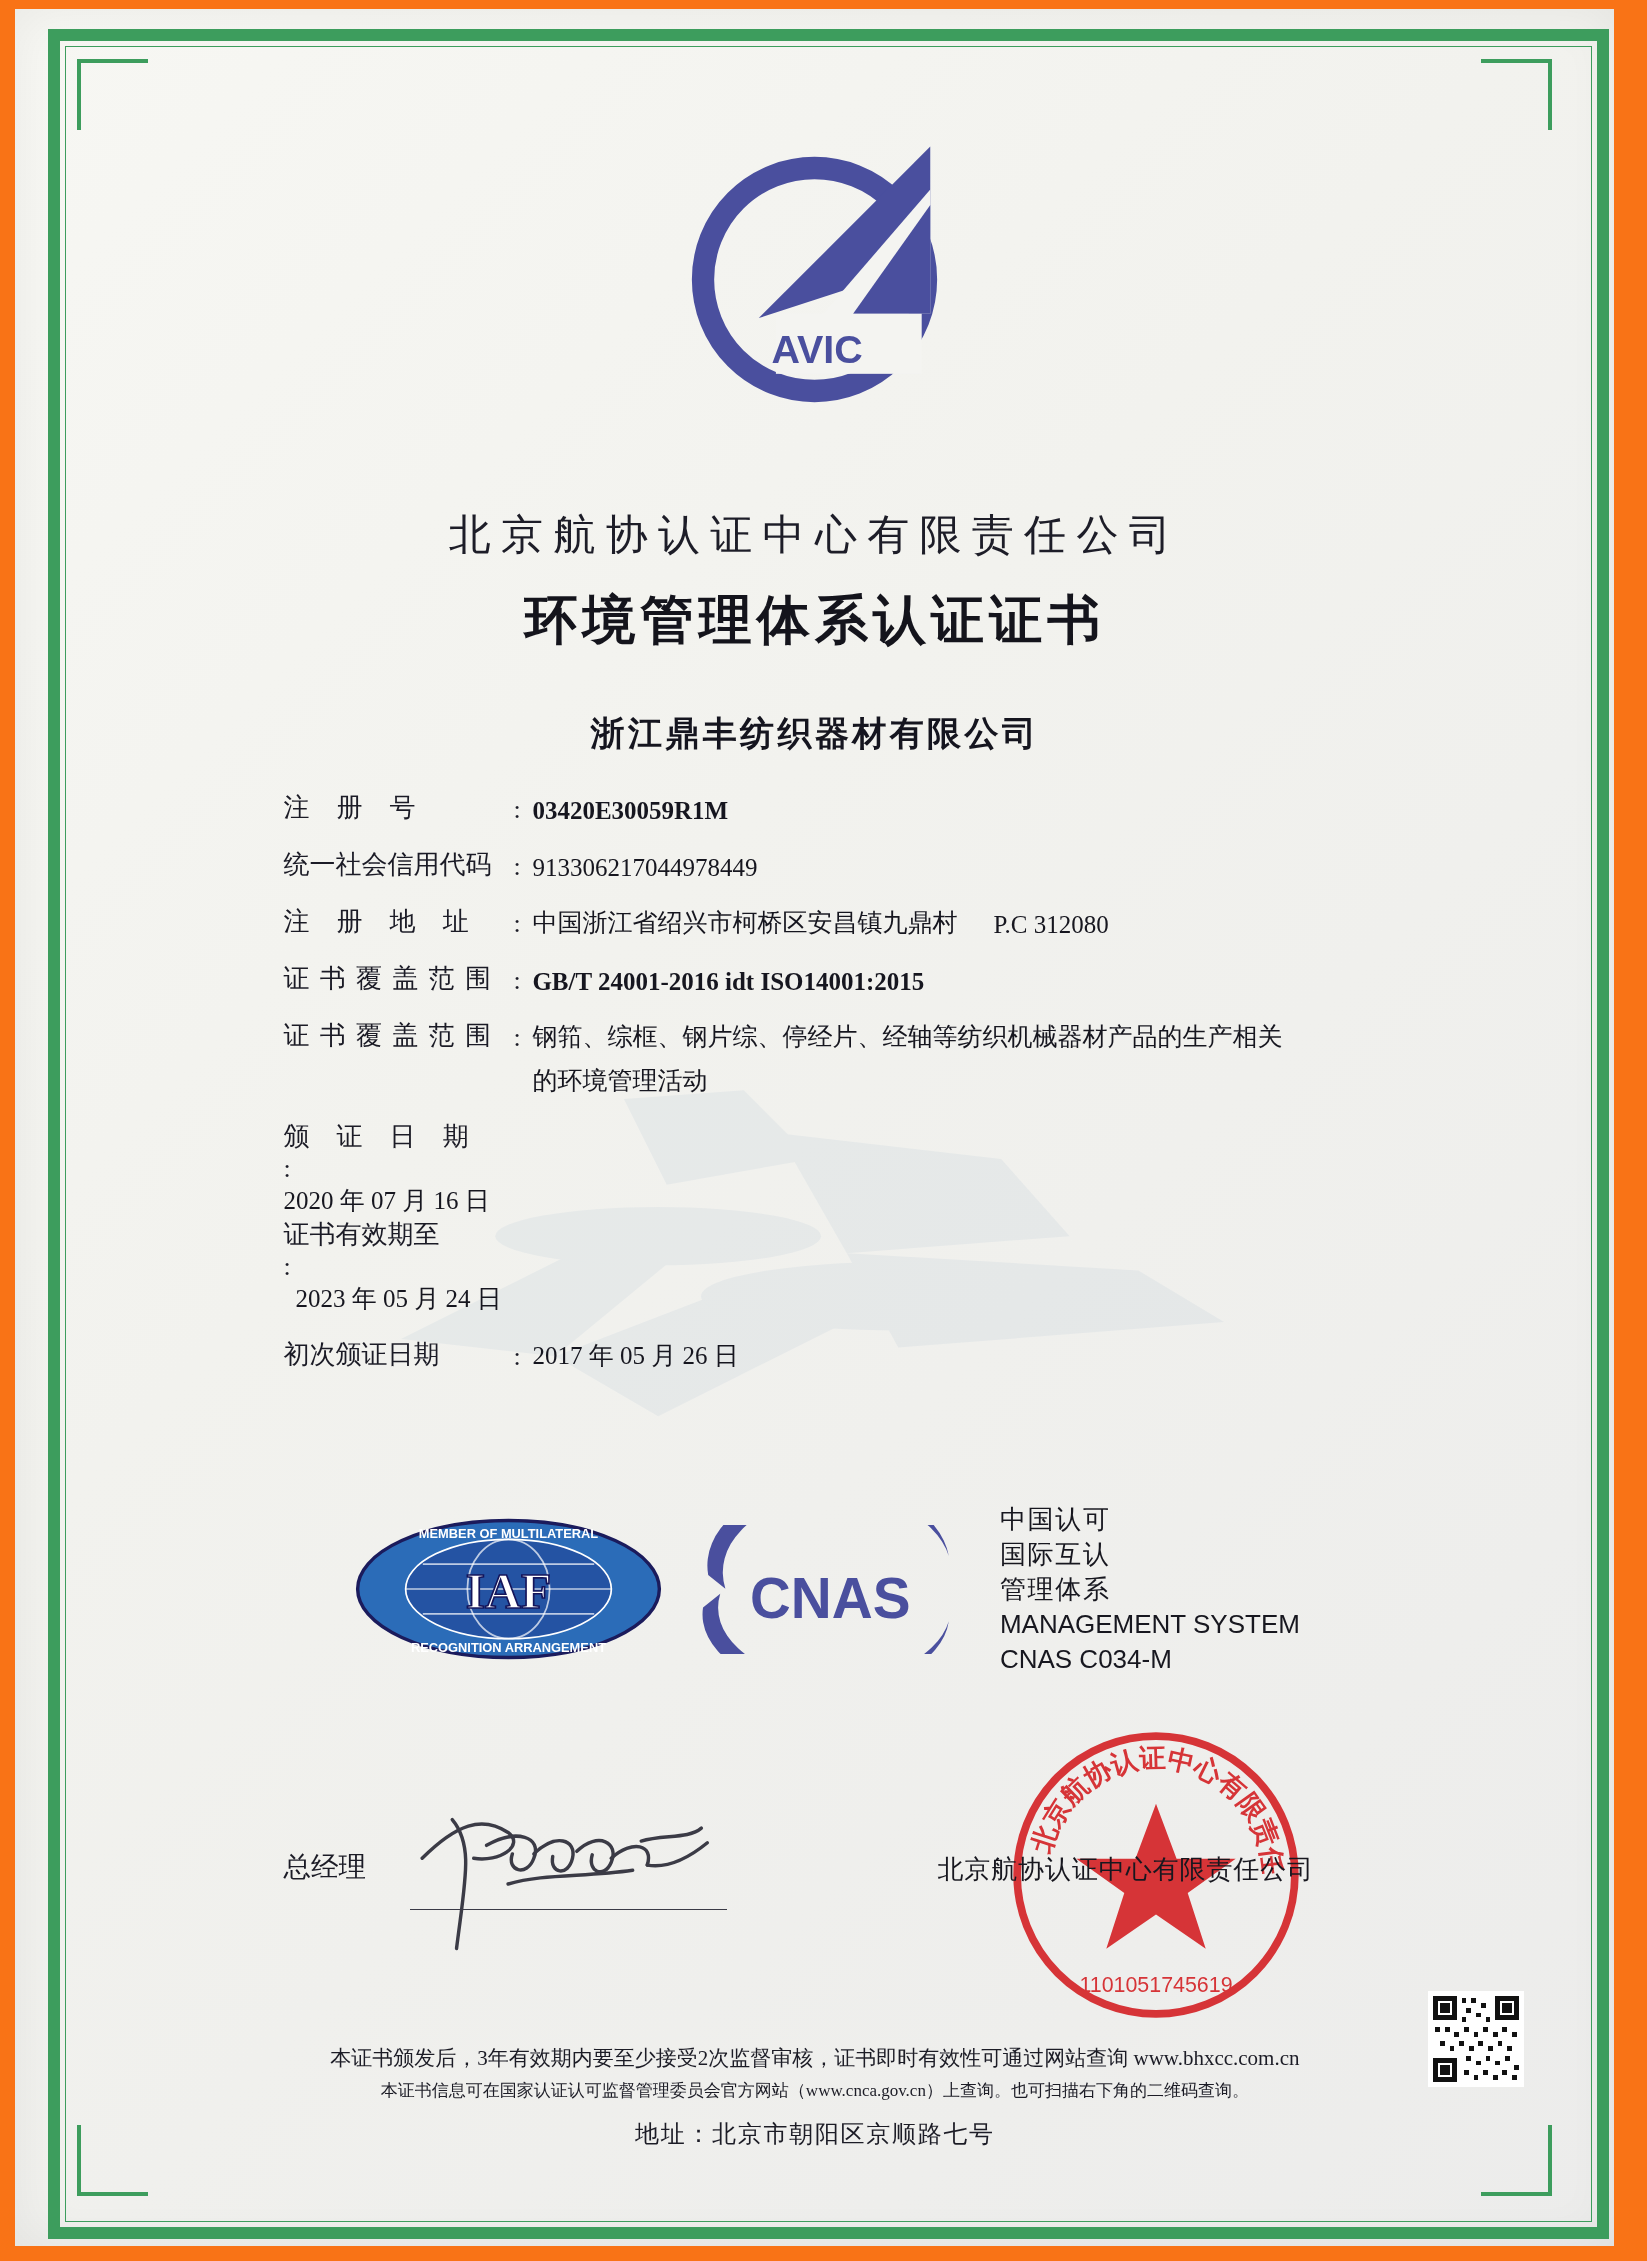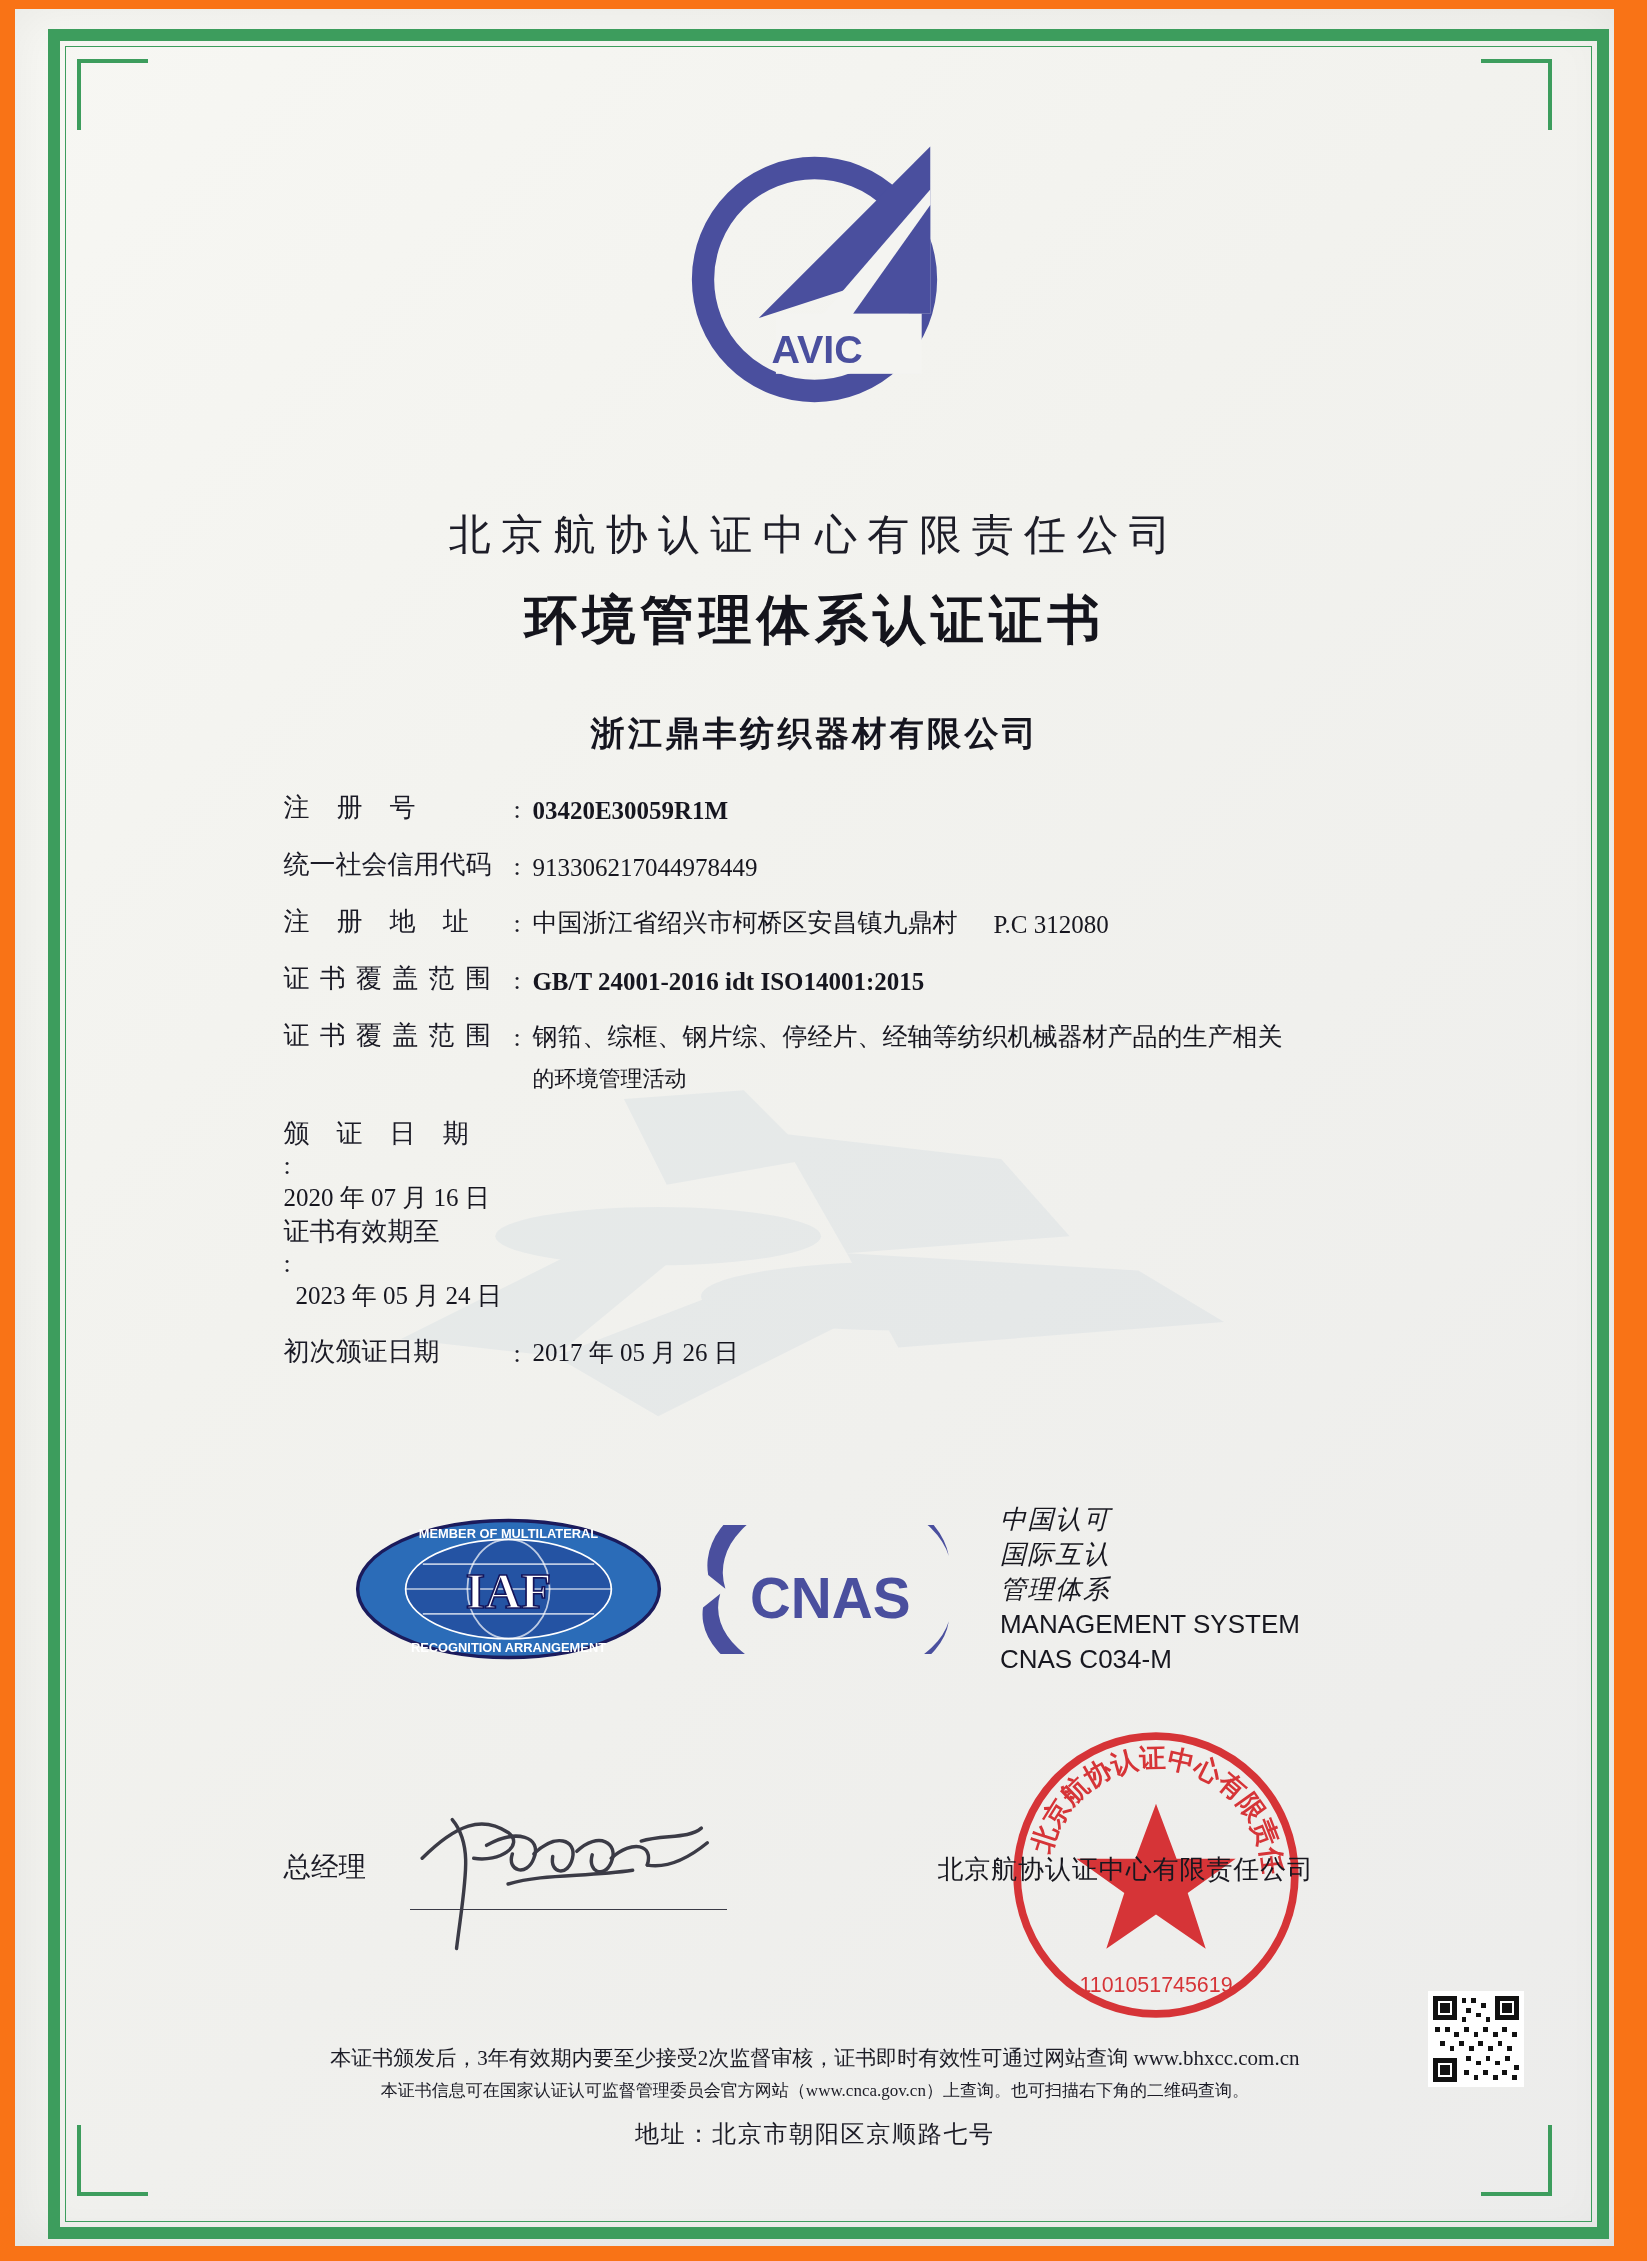--- a/index.html
+++ b/index.html
@@ -135,21 +135,21 @@
   .row .label.spaced { letter-spacing: 10.3px; }
   .row .colon { width: 19px; flex: none; font-size: 26px; color:#1b1b26; }
   .row .value {
     font-size: 25px;
     color: #16161f;
   }
   .row .value.bold { font-weight: bold; font-family: "Liberation Serif", serif; }
   .row .value.mono { font-family: "Liberation Serif", serif; }
   .scope-line2 {
     margin-left: 249px;
-    font-size: 22px;
+    font-size: 25px;
     color: #16161f;
     margin-top: -10.3px;
     margin-bottom: 22px;
   }
   .date-row { display: flex; align-items: flex-start; flex-direction: column; }
   .date-row .label2 {
     font-size: 26px;
     color: #1b1b26;
     margin-right: 8.6px;
   }
@@ -163,21 +163,21 @@
     display: flex;
     align-items: center;
   }
   .iaf-logo { width: 309px; height: 144px; flex: none; }
   .cnas-logo { width: 275px; height: 129px; flex: none; margin-left: 27.5px; }
   .cnas-text {
     margin-left: 34px;
     line-height: 1.35;
     color: #17171f;
   }
-  .cnas-text .cn { font-size: 26px; letter-spacing: 1.7px; font-style: italic; }
+  .cnas-text .cn { font-size: 26px; letter-spacing: 1.7px; }
   .cnas-text .en { font-family: "Liberation Sans", sans-serif; font-size: 26px; }
 
   
   .sig-label {
     position: absolute;
     left: 268px;
     top: 1840px;
     font-size: 27.5px;
     color: #1b1b26;
   }

